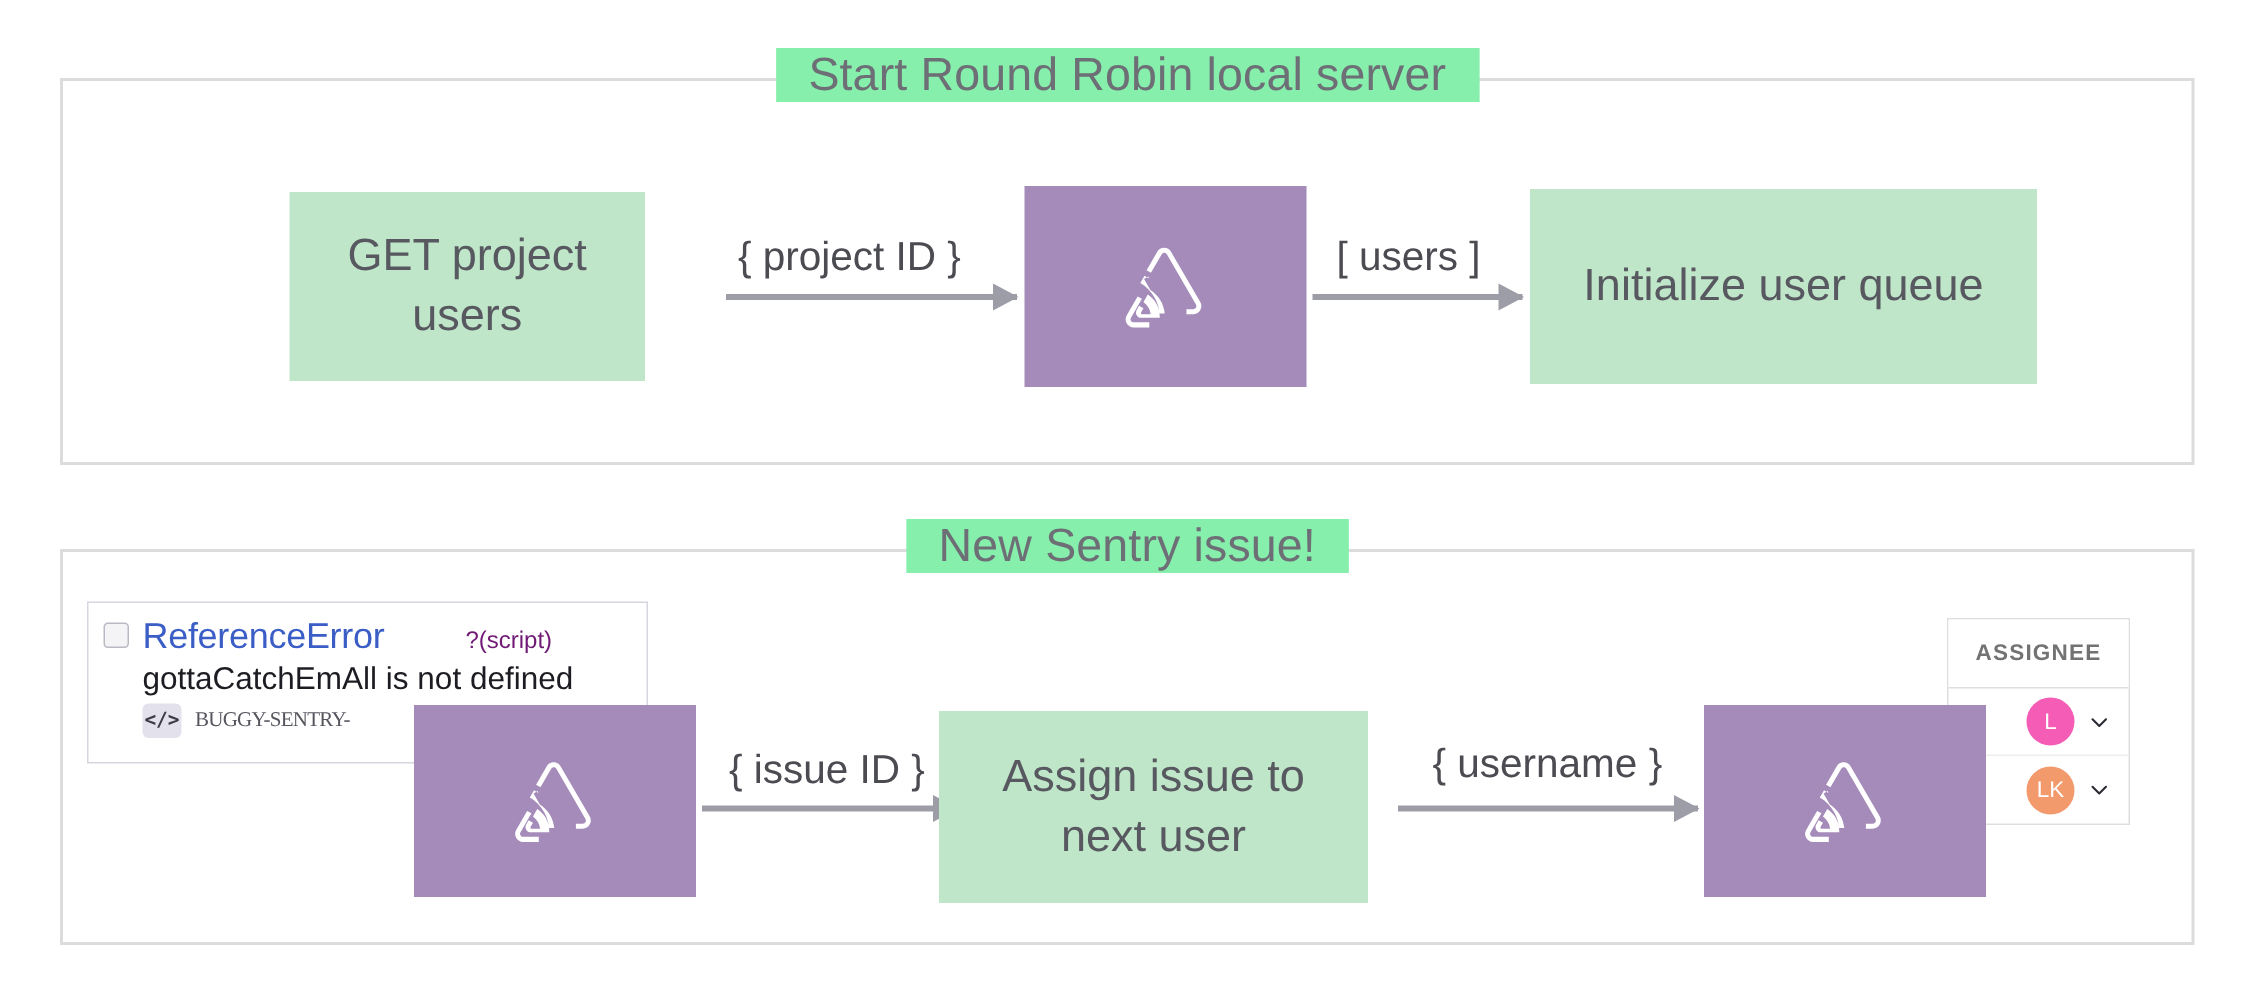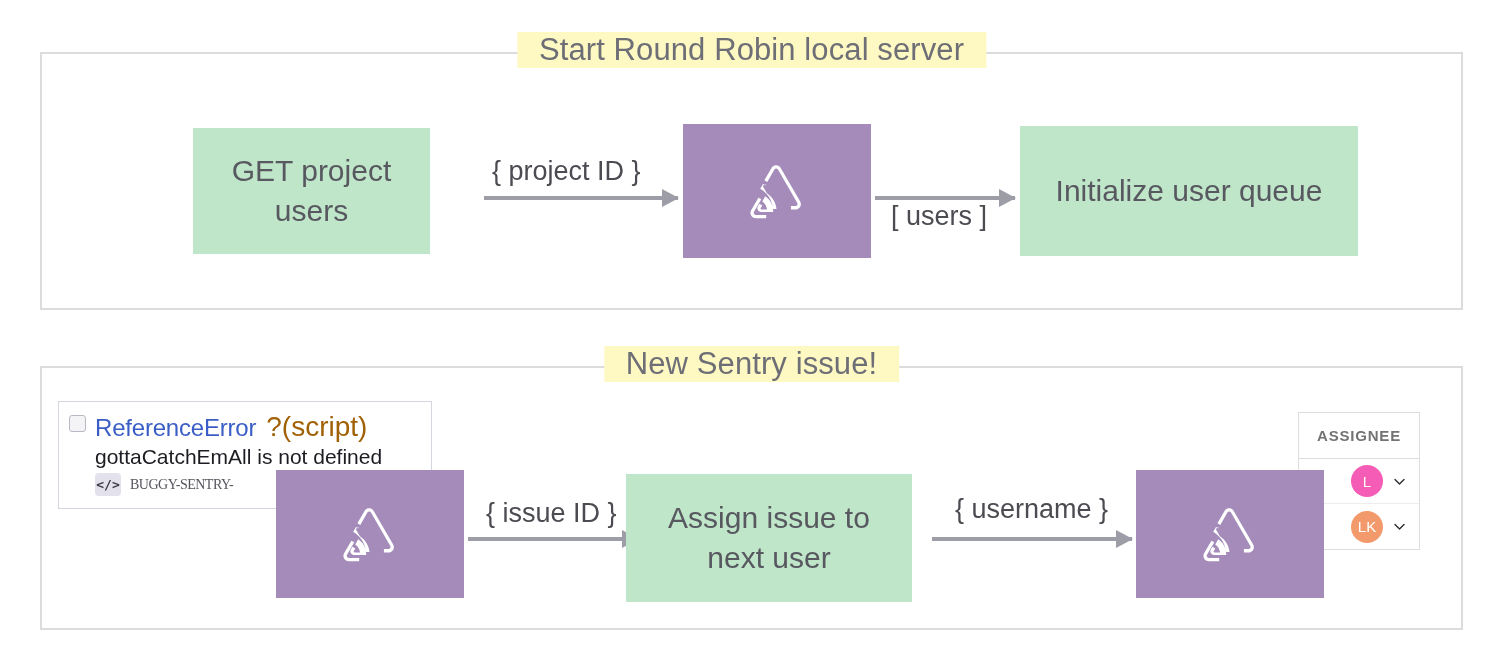--- a/index.html
+++ b/index.html
@@ -20,21 +20,21 @@
     position: absolute;
     border: 2px solid #dcdcdc;
     background: #ffffff;
     box-sizing: border-box;
   }
   .panel-legend {
     position: absolute;
     top: -22px;
     left: 50%;
     transform: translateX(-50%);
-    background: #fef9c3;
+    background: #86efac;
     padding: 0 22px;
     font-size: 31px;
     color: #6e6e76;
     white-space: nowrap;
     font-weight: 400;
     letter-spacing: 0.1px;
   }
 
   #panel-server { left: 40px; top: 52px; width: 1423px; height: 258px; }
   #panel-issue  { left: 40px; top: 366px; width: 1423px; height: 264px; }
@@ -122,22 +122,23 @@
     align-items: baseline;
     gap: 10px;
   }
   .issue-type {
     font-size: 24px;
     font-weight: normal;
     color: #3b5ec6;
     letter-spacing: -0.2px;
   }
   .issue-culprit {
-    font-size: 28px;
-    color: #a16207;
+    font-size: 16px;
+    color: #701a75;
+    margin-left: 44px;
   }
   .issue-message {
     font-size: 21px;
     color: #1c1c22;
     margin-top: 2px;
     white-space: nowrap;
   }
   .issue-meta {
     display: flex;
     align-items: center;
@@ -237,21 +238,21 @@
   <span>
     <svg class="sentry-logo" width="66" height="60" viewBox="0 0 66 60" aria-hidden="true">
       <path fill="#ffffff" d="M32.1 4.2c-1.9 0-3.7 1-4.6 2.7l-7.1 12.3 2.9 1.7 7.1-12.3c0.8-1.4 2.8-1.4 3.6 0l19.3 33.4c0.8 1.4-0.2 3.1-1.8 3.1h-4.6c0.1 1.1 0.1 2.2 0 3.4h4.6c4.1 0 6.7-4.5 4.7-8.1L36.7 6.9C35.8 5.2 34 4.2 32.1 4.2z"></path>
       <path fill="#ffffff" d="M21.6 23.3l-2.9 1.7 4.2 7.3c5.3 3.4 9 9.1 9.6 15.7h-3.4c-0.6-5.3-3.6-9.9-7.9-12.7l-2.9 5.1c2.6 1.9 4.4 4.8 4.8 8.1h-5.6c-0.6 0-1.1-0.6-0.8-1.2l1.6-2.8-2.9-1.7-1.6 2.8c-1.3 2.3 0.3 5.3 3 5.3h12.4c0.1-9.9-5.1-18.6-13-23.2l2.8-4.8 2.9 1.7z"></path>
       <path fill="#ffffff" d="M14.4 36.7l-7.3 12.6c-2 3.5 0.6 8 4.7 8h10.4v-3.4H11.8c-1.6 0-2.6-1.7-1.8-3.1l7.3-12.6-2.9-1.5z"></path>
     </svg>
   </span>
 </div>
 
 <div class="arrow" style="left:875px; top:196px; width:140px;"></div>
-<div class="arrow-label" style="left:891px; top:156px;margin-top:45px;">[ users ]</div>
+<div class="arrow-label" style="left:891px; top:156px;">[ users ]</div>
 
 <div class="node node-green" style="left:1020px; top:126px; width:338px; height:130px;">
   <span>Initialize user queue</span>
 </div>
 
 <div class="panel" id="panel-issue">
   <div class="panel-legend">New Sentry issue!</div>
 </div>
 
 <div id="issue-card">

